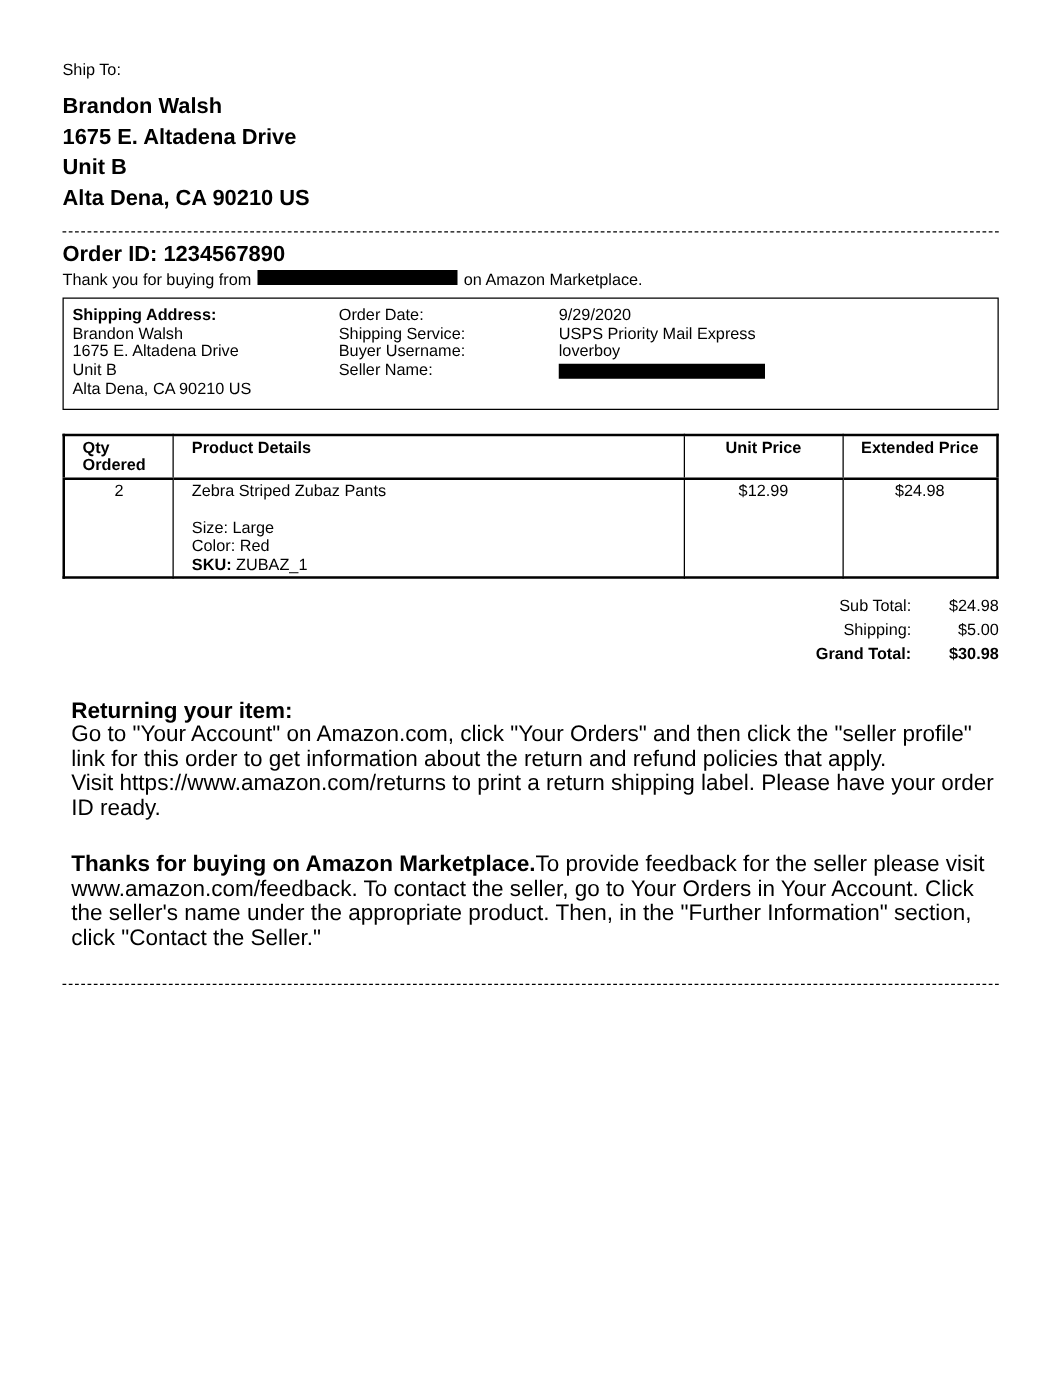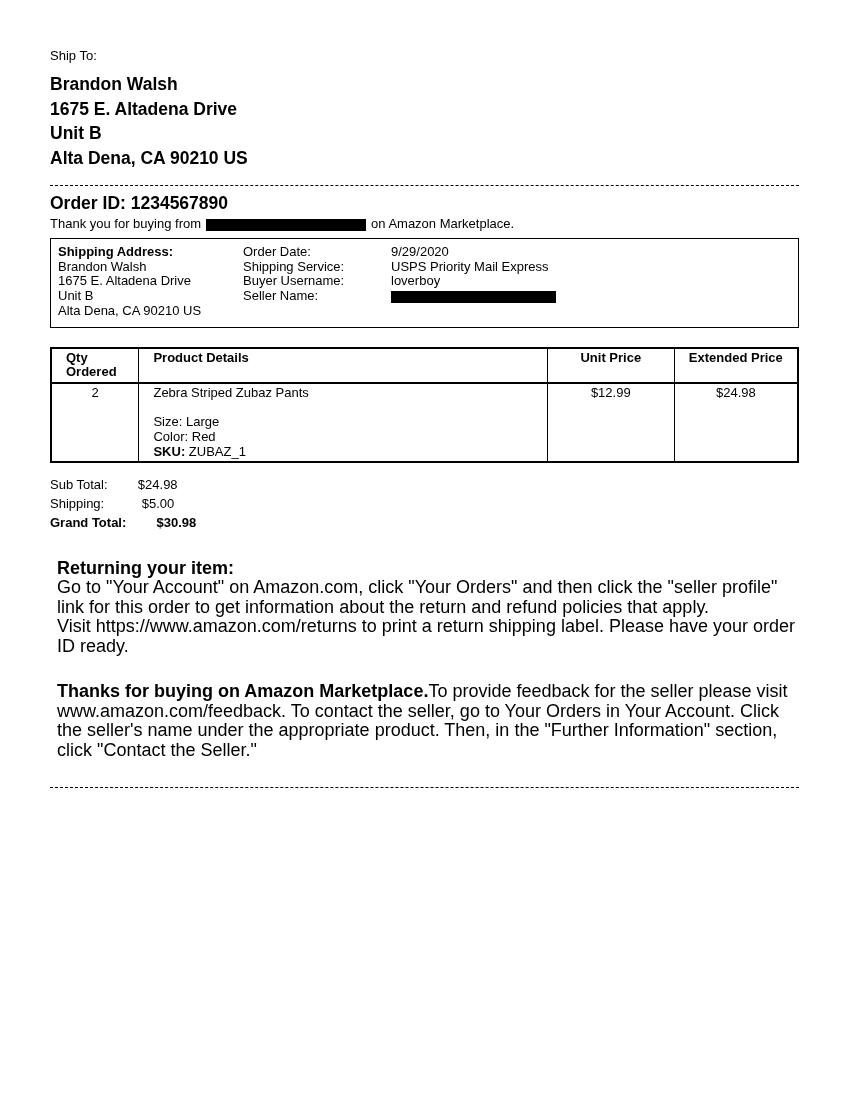--- a/index.html
+++ b/index.html
@@ -25,37 +25,38 @@
   .dashed-rule {
     border: none;
     border-top: 1.5px dashed #000;
     height: 0;
     margin-top: 15px;
   }
   .dashed-rule.bottom { margin-top: 27px; }
 
   
   .order-id { margin-top: 7px; font-size: 17.5px; font-weight: bold; line-height: 20px; }
-  .thank-line { margin-top: 3px; font-size: 13px; line-height: 15px; display: flex; align-items: flex-end; }
+  .thank-line { margin-top: 3px; font-size: 13px; line-height: 15px; display: flex; align-items: flex-start; }
   .redact-bar {
     display: inline-block;
     background: #000;
     height: 12px;
   }
   .thank-line .redact-bar { width: 160px; margin: 0 5px; }
 
   
   .ship-box {
     margin-top: 7px;
     border: 1px solid #000;
     min-height: 86px;
     padding: 6px 7px 8px 7px;
     display: flex;
     font-size: 13px;
     line-height: 14.7px;
+    gap: 28px;
   }
   .ship-box .col-address { width: 185px; flex: 0 0 185px; }
   .ship-box .col-labels  { width: 148px; flex: 0 0 148px; }
   .ship-box .col-values  { flex: 1; }
   .ship-box .col-values .redact-bar { width: 165px; margin-top: 2px; }
 
   
   table.items {
     margin-top: 19px;
     width: 749px;
@@ -78,21 +79,21 @@
   table.items th.c, table.items td.c { text-align: center; }
   table.items .col-qty { width: 88px; }
   table.items .col-details { width: 410px; }
   table.items .col-unit { width: 127px; }
   table.items .col-ext { width: 124px; }
   table.items td { height: 75px; }
   .blank-line { height: 14.7px; }
 
   
   .totals { margin-top: 13px; font-size: 13px; line-height: 18.8px; }
-  .totals .trow { display: flex; justify-content: flex-start; }
+  .totals .trow { display: flex; justify-content: flex-end; }
   .totals .tlabel { text-align: right; }
   .totals .tvalue { width: 70px; text-align: right; }
   .totals .grand { font-weight: bold; }
 
   
   .para-section { margin-left: 7px; font-size: 18px; line-height: 19.5px; }
   .returns { margin-top: 26px; }
   .feedback { margin-top: 26px; }
 </style>
 </head>

